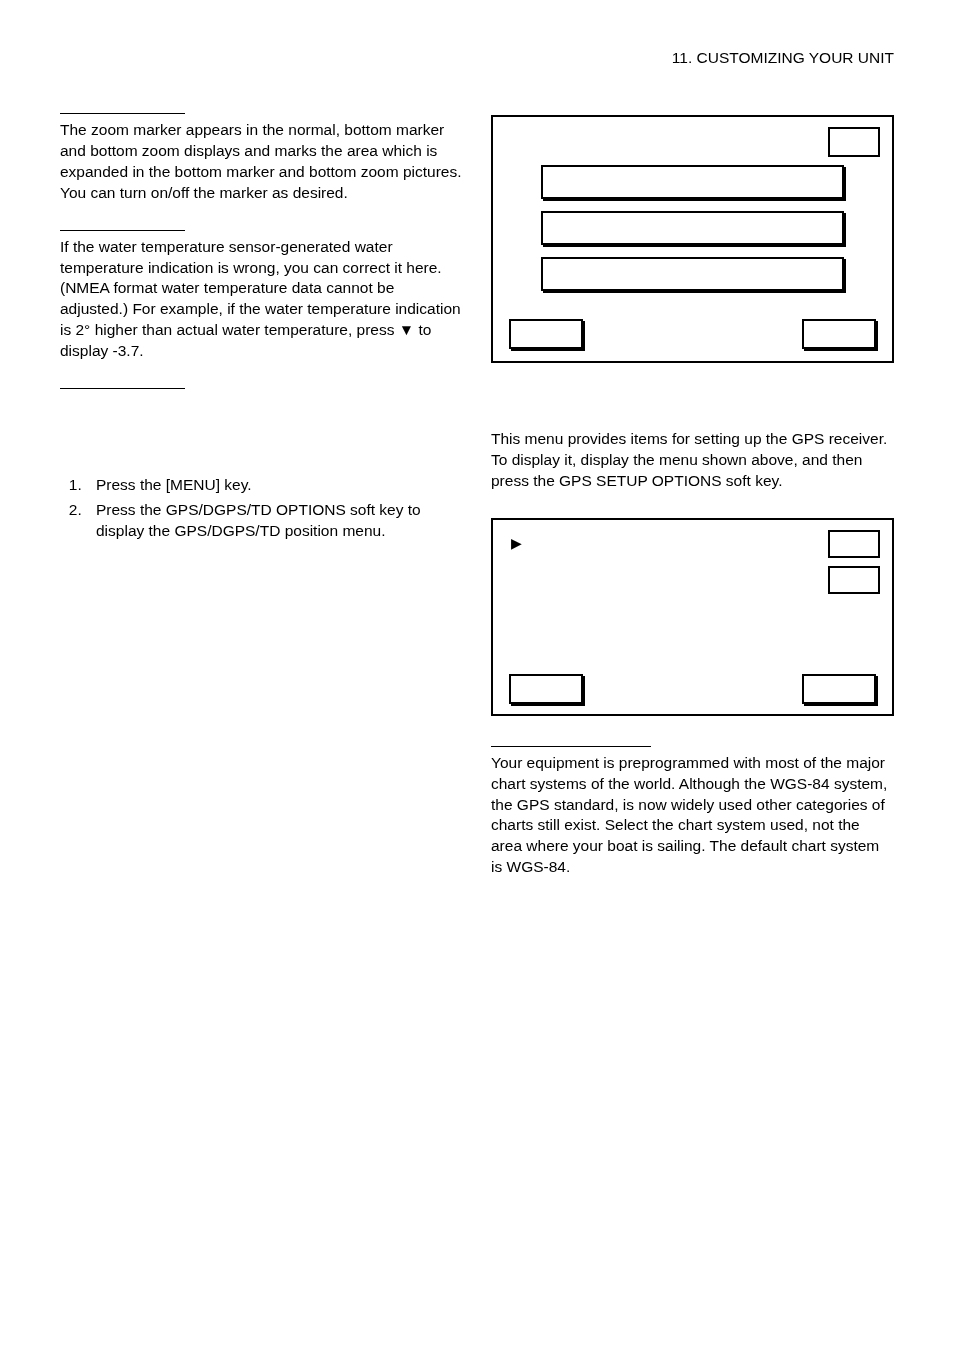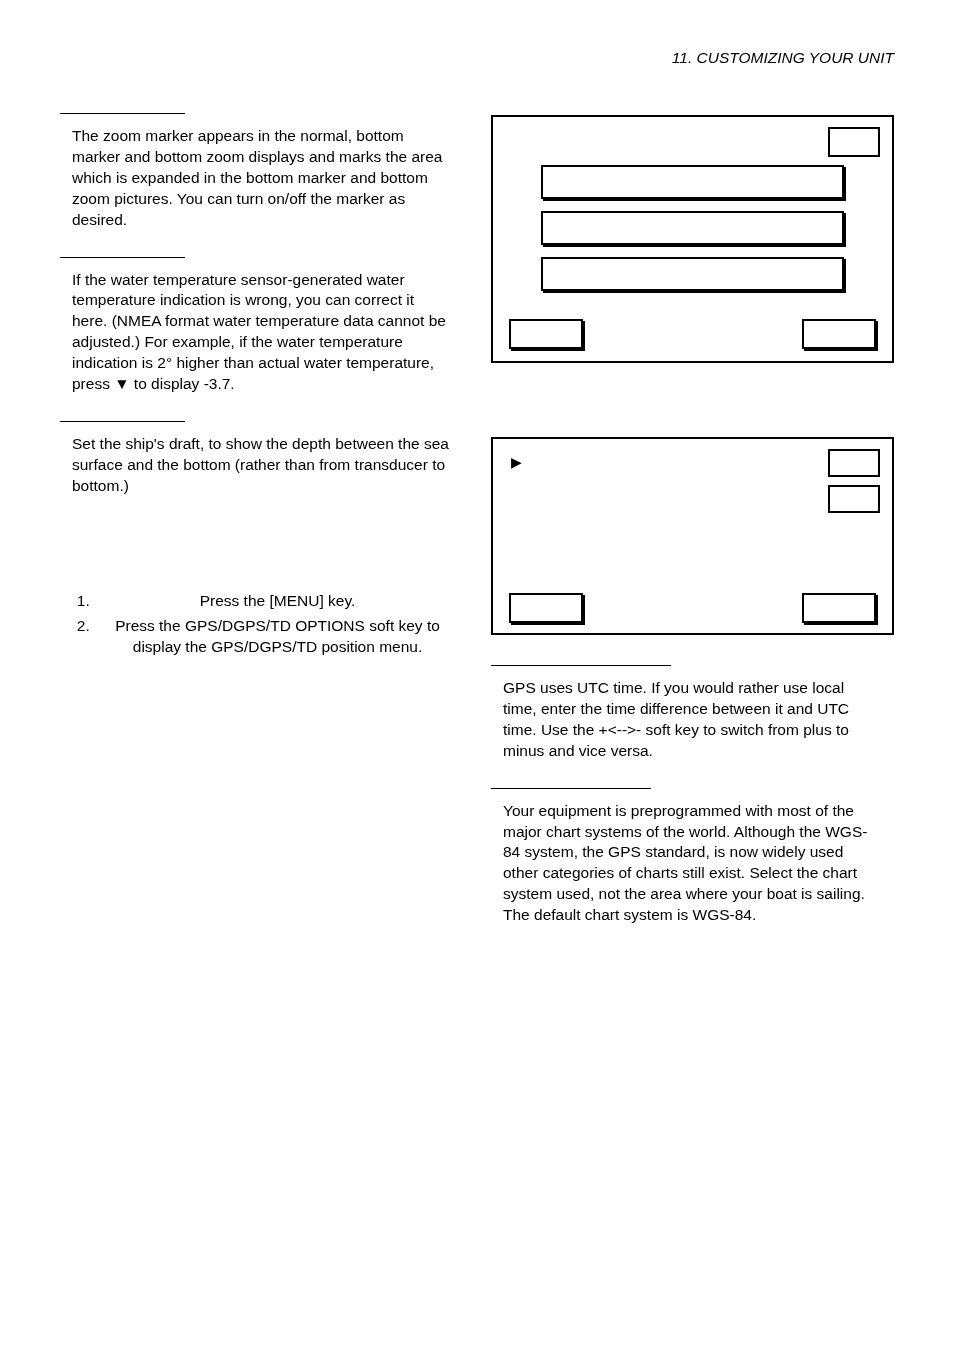--- a/index.html
+++ b/index.html
@@ -9,47 +9,45 @@
     font-size: 15.5px;
     line-height: 1.35;
     color: #000;
     width: 954px;
     box-sizing: border-box;
   }
   .header-right {
     text-align: right;
     font-size: 15.5px;
     margin-bottom: 44px;
-    font-style: italic;
   }
   .columns {
     display: flex;
     gap: 28px;
   }
   .col {
     flex: 1;
     min-width: 0;
   }
   .section {
     margin-bottom: 26px;
   }
   .rule {
     border-top: 1.5px solid #000;
     width: 125px;
     margin-bottom: 6px;
   }
   .rule.w160 { width: 160px; }
   .rule.w180 { width: 180px; }
   p {
-    margin: 12px;
+    margin: 0;
   }
   ol {
-    margin: 12px;
+    margin: 4px;
     padding-left: 22px;
-    text-align: center;
   }
   ol li {
     padding-left: 10px;
     margin-bottom: 4px;
   }
   
   .fig1 {
     width: 100%;
     box-sizing: border-box;
     border: 2.5px solid #000;
@@ -145,21 +143,20 @@
     </div>
 
 
     <div class="section">
       <div class="rule"></div>
       <p>If the water temperature sensor-generated water temperature indication is wrong, you can correct it here. (NMEA format water temperature data cannot be adjusted.) For example, if the water temperature indication is 2° higher than actual water temperature, press ▼ to display -3.7.</p>
     </div>
 
     <div class="section">
       <div class="rule"></div>
-      <p>Set the ship's draft, to show the depth between the sea surface and the bottom (rather than from transducer to bottom.)</p>
     </div>
 
     <div style="height:56px"></div>
 
 
     <ol>
       <li>Press the [MENU] key.</li>
       <li>Press the GPS/DGPS/TD OPTIONS soft key to display the GPS/DGPS/TD position menu.</li>
     </ol>
 
@@ -175,39 +172,38 @@
       <div class="row"></div>
       <div class="row"></div>
       <div class="bottom">
         <div class="btn"></div>
         <div class="btn"></div>
       </div>
     </div>
 
     <div style="height:30px"></div>
 
+    <div class="section">
+      <p>This menu provides items for setting up the GPS receiver. To display it, display the menu shown above, and then press the GPS SETUP OPTIONS soft key.</p>
+    </div>
 
     <div class="fig2">
       <div class="top">
         <div class="tri">▶</div>
         <div class="rightboxes">
           <div class="sq"></div>
           <div class="sq"></div>
         </div>
       </div>
       <div class="bottom">
         <div class="btn"></div>
         <div class="btn"></div>
       </div>
     </div>
 
-    <div class="section">
-      <div class="rule w180"></div>
-      <p>GPS uses UTC time. If you would rather use local time, enter the time difference between it and UTC time. Use the +&lt;--&gt;- soft key to switch from plus to minus and vice versa.</p>
-    </div>
 
     <div class="section">
       <div class="rule w160"></div>
       <p>Your equipment is preprogrammed with most of the major chart systems of the world. Although the WGS-84 system, the GPS standard, is now widely used other categories of charts still exist. Select the chart system used, not the area where your boat is sailing. The default chart system is WGS-84.</p>
     </div>
 
   </div>
 
 </div>
 

